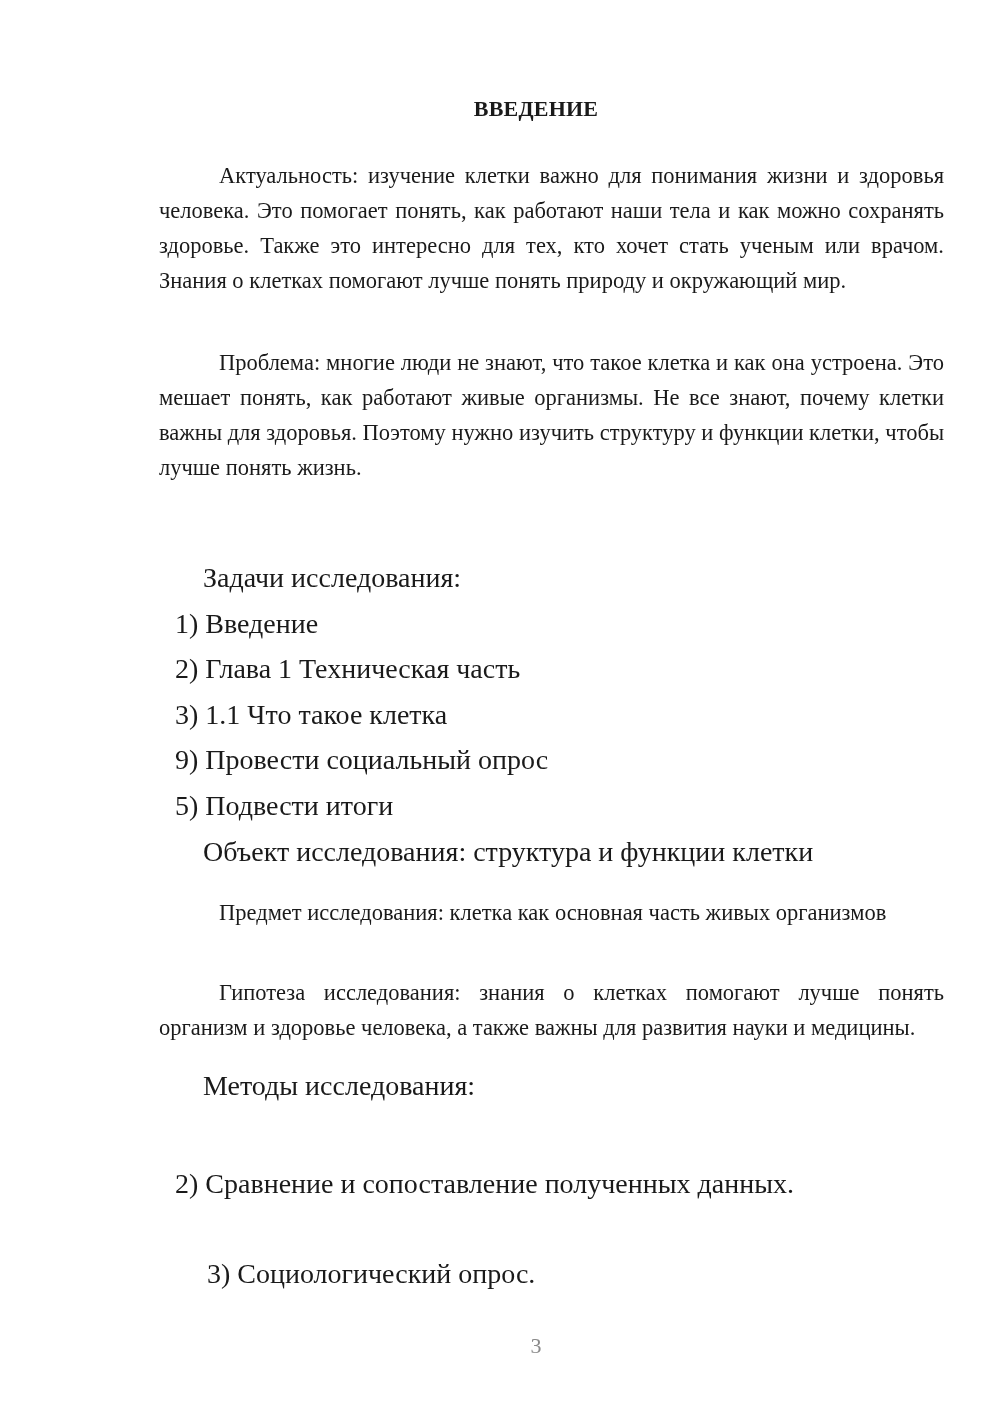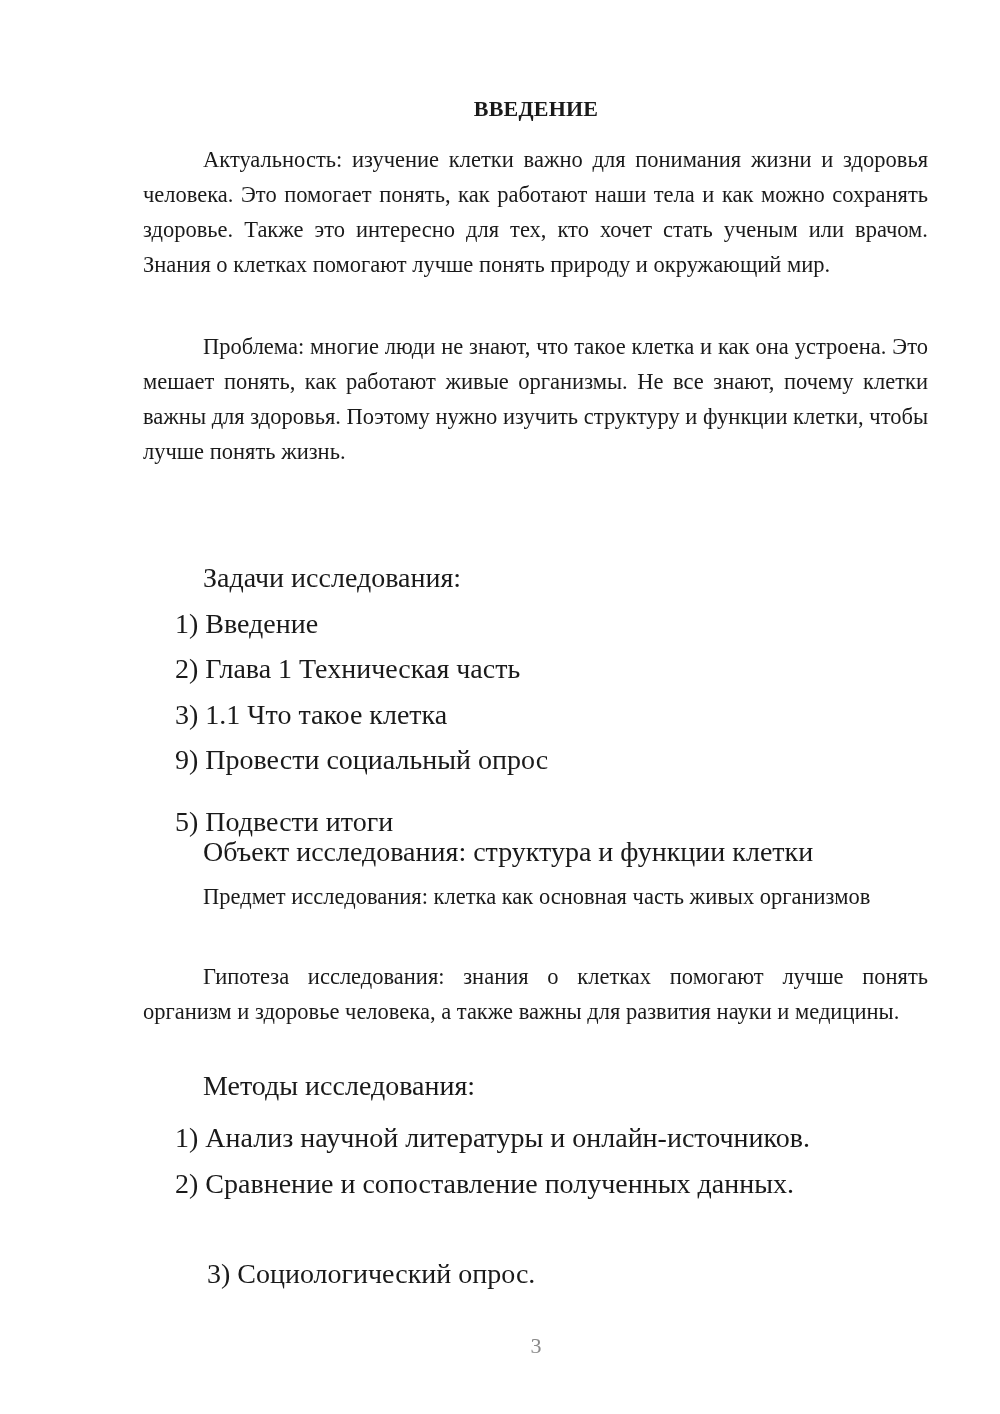--- a/index.html
+++ b/index.html
@@ -33,21 +33,21 @@
       letter-spacing: 0.2px;
     }
     .para {
       position: absolute;
       left: 143px;
       width: 785px;
       font-size: 22.5px;
       line-height: 35px;
       text-align: justify;
       text-indent: 60px;
-      margin: 0;
+      margin: 16px;
     }
     .line {
       position: absolute;
       font-size: 28px;
       line-height: 35px;
       white-space: nowrap;
     }
     .indent-line { left: 203px; }
     .list-line { left: 175px; }
     .page-number {
@@ -71,29 +71,28 @@
 
   <p class="para" style="top:329px;">Проблема: многие люди не знают, что такое клетка и как она устроена. Это мешает понять, как работают живые организмы. Не все знают, почему клетки важны для здоровья. Поэтому нужно изучить структуру и функции клетки, чтобы лучше понять жизнь.</p>
 
 
   <div class="line indent-line" style="top:560px;">Задачи исследования:</div>
 
   <div class="line list-line" style="top:606px;">1) Введение</div>
   <div class="line list-line" style="top:651px;">2) Глава 1 Техническая часть</div>
   <div class="line list-line" style="top:697px;">3) 1.1 Что такое клетка</div>
   <div class="line list-line" style="top:742px;">9) Провести социальный опрос</div>
-  <div class="line list-line" style="top:788px;margin-top:16px;">5) Подвести итоги</div>
+  <div class="line list-line" style="top:788px;">5) Подвести итоги</div>
 
   <div class="line indent-line" style="top:834px;text-align:right;">Объект исследования: структура и функции клетки</div>
 
   <p class="para" style="top:959px;">Гипотеза исследования: знания о клетках помогают лучше понять организм и здоровье человека, а также важны для развития науки и медицины.</p>
 
   <p class="para" style="top:879px;">Предмет исследования: клетка как основная часть живых организмов</p>
 
   <div class="line indent-line" style="top:1024px;margin-top:44px;">Методы исследования:</div>
 
-  <div class="line list-line" style="top:1120px;">1) Анализ научной литературы и онлайн-источников.</div>
   <div class="line list-line" style="top:1166px;">2) Сравнение и сопоставление полученных данных.</div>
   <div class="line list-line" style="top:1256px;margin-left:32px;">3) Социологический опрос.</div>
 
   <div class="page-number">3</div>
 
 </div>
 
 </body></html>

